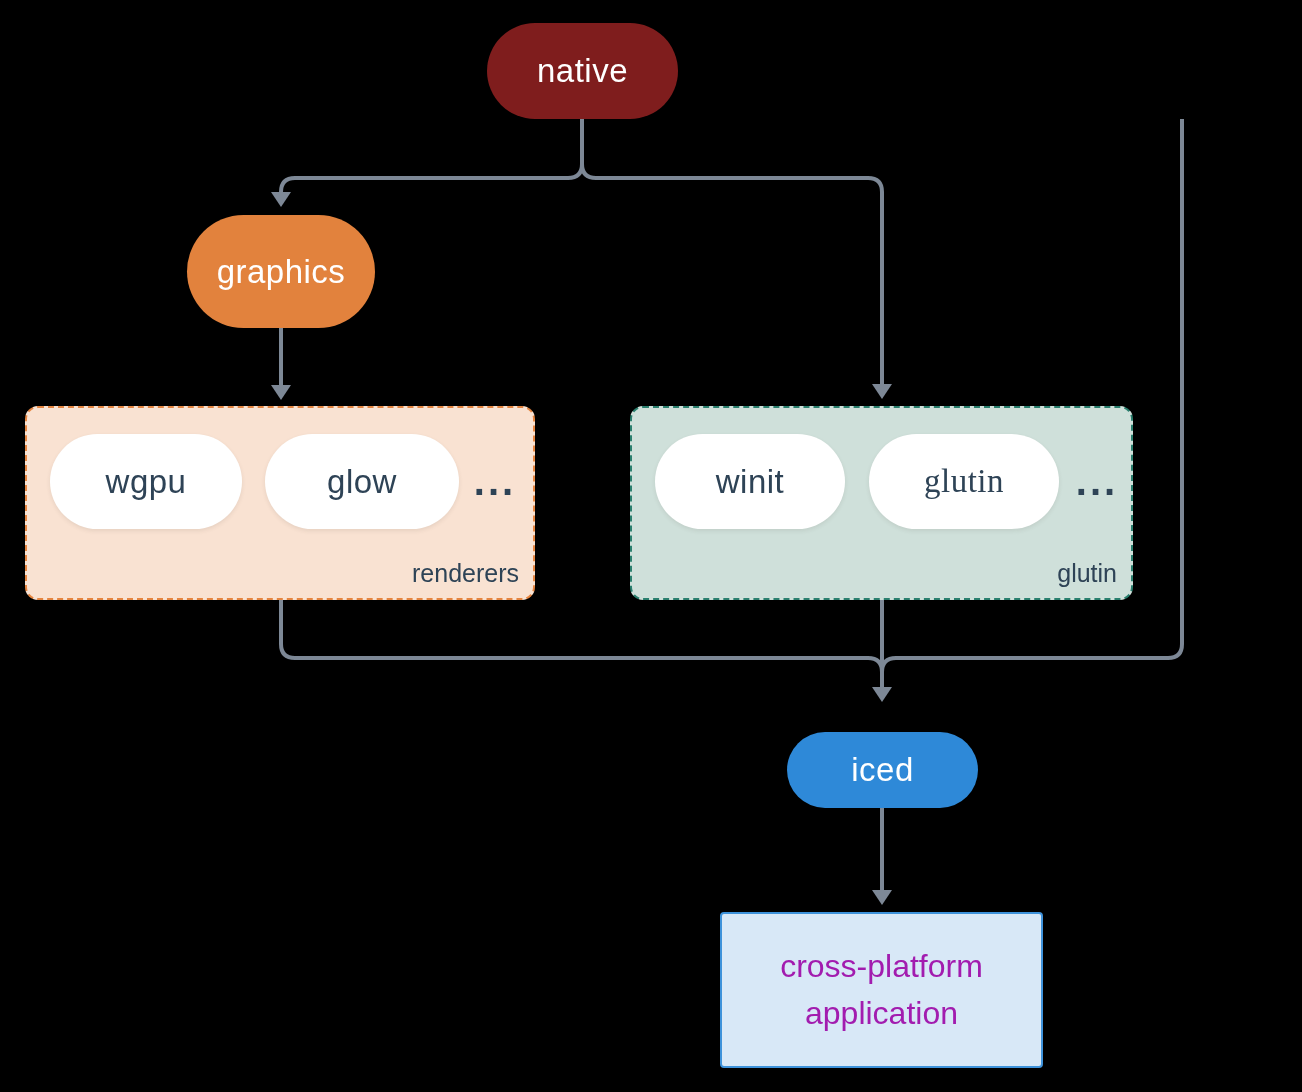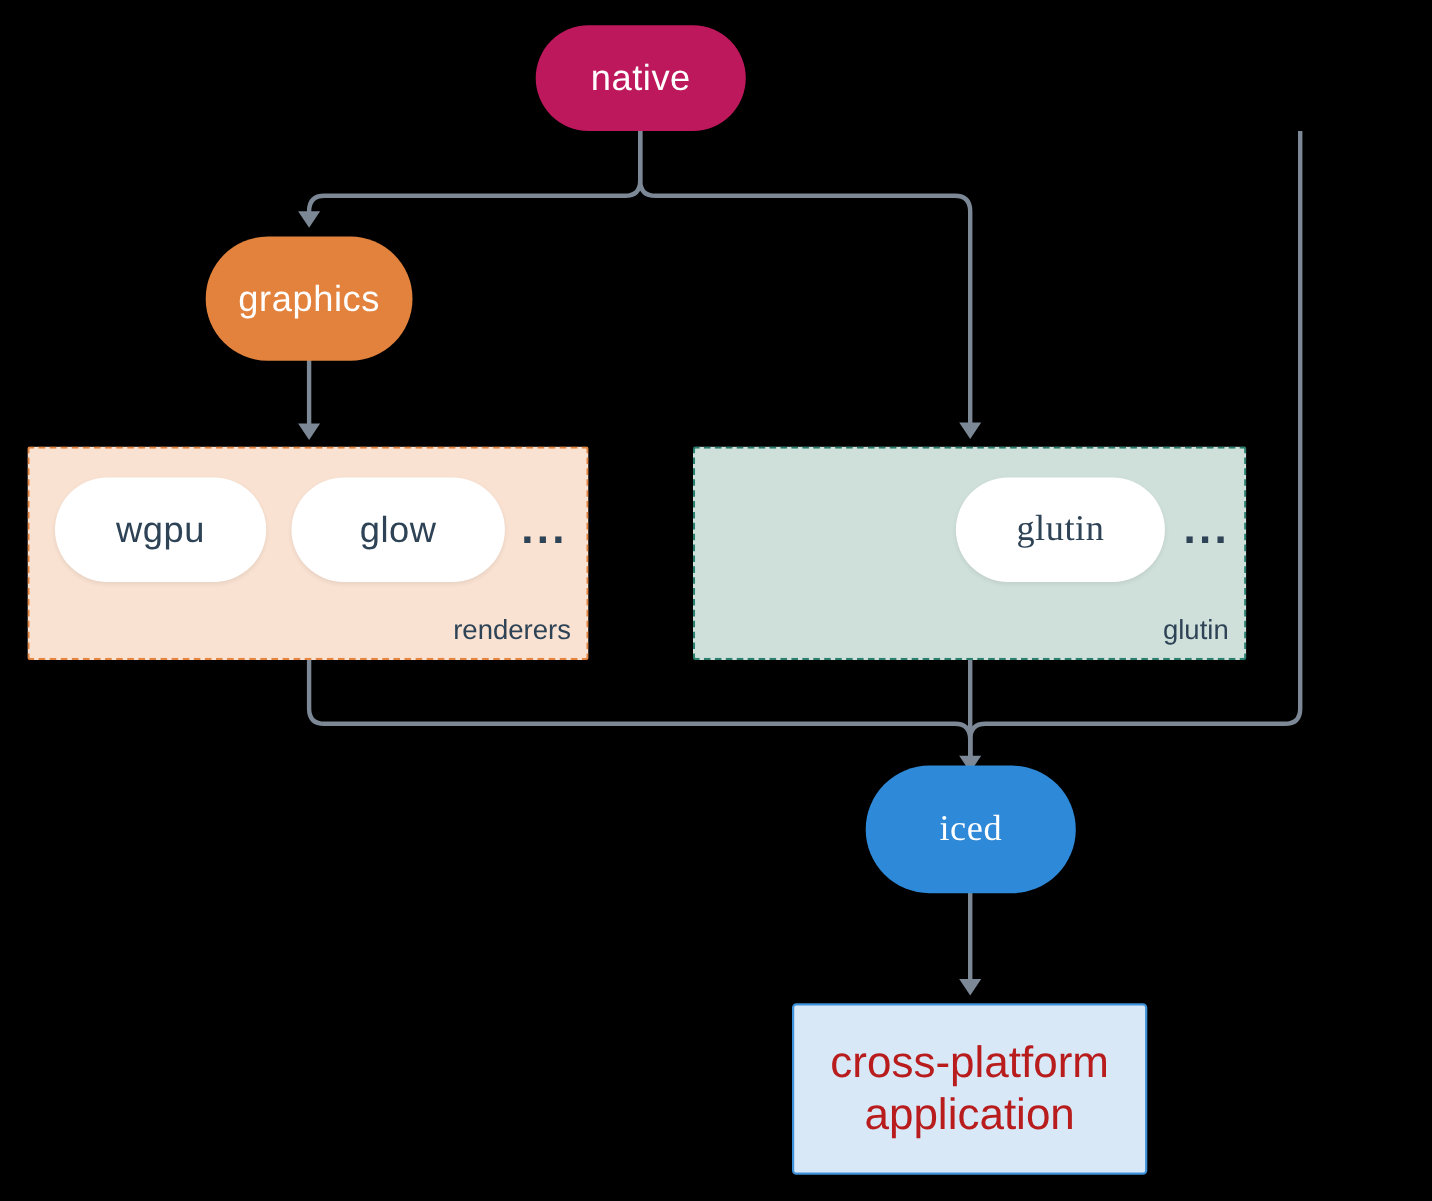--- a/index.html
+++ b/index.html
@@ -23,32 +23,32 @@
   }
   .pill {
     position: absolute;
     display: flex;
     align-items: center;
     justify-content: center;
     border-radius: 999px;
     font-size: 33px;
     letter-spacing: 0.5px;
   }
-  .pill-purple { background: #be185d; color: #ffffff; }
+  .pill-purple { background: #7f1d1d; color: #ffffff; }
   .pill-orange { background: #e2823d; color: #ffffff; }
   .pill-blue   { background: #2e89d8; color: #ffffff; }
   .pill-white  {
     background: #ffffff;
     color: #2e4356;
     box-shadow: 0 2px 4px rgba(70,60,50,0.10);
   }
   .group-box {
     position: absolute;
     box-sizing: border-box;
-    border-radius: 2px;
+    border-radius: 13px;
   }
   .group-renderers {
     background: #f9e2d2;
     border: 2px dashed #e58540;
   }
   .group-shells {
     background: #cfe0da;
     border: 2px dashed #2a7f6e;
   }
   .group-label {
@@ -73,22 +73,22 @@
   .app-box {
     position: absolute;
     box-sizing: border-box;
     background: #d8e8f7;
     border: 2px solid #3e92da;
     border-radius: 4px;
     display: flex;
     flex-direction: column;
     align-items: center;
     justify-content: center;
-    color: #b91c1c;
-    font-size: 40px;
+    color: #a21caf;
+    font-size: 32px;
     line-height: 47px;
     text-align: center;
   }
 </style>
 </head>
 <body>
 
 <div class="stage">
 
   <svg class="connector-layer" width="1302" height="1092" viewBox="0 0 1302 1092">
@@ -123,25 +123,26 @@
   <div class="pill pill-orange" style="left:187px; top:215px; width:188px; height:113px;">graphics</div>
 
   <div class="group-box group-renderers" style="left:25px; top:406px; width:510px; height:194px;">
     <div class="pill pill-white" style="left:23px; top:26px; width:192px; height:95px;">wgpu</div>
     <div class="pill pill-white" style="left:238px; top:26px; width:194px; height:95px;">glow</div>
     <div class="ellipsis" style="left:438px; width:60px;">...</div>
     <div class="group-label">renderers</div>
   </div>
 
   <div class="group-box group-shells" style="left:630px; top:406px; width:503px; height:194px;">
+    <div class="pill pill-white" style="left:23px; top:26px; width:190px; height:95px;">winit</div>
     <div class="pill pill-white" style="left:237px; top:26px; width:190px; height:95px;font-family:Liberation Serif, serif;">glutin</div>
     <div class="ellipsis" style="left:435px; width:60px;">...</div>
     <div class="group-label">glutin</div>
   </div>
 
-  <div class="pill pill-blue" style="left:787px; top:696px; width:191px; height:116px;font-family:Liberation Serif, serif;">iced</div>
+  <div class="pill pill-blue" style="left:787px; top:732px; width:191px; height:76px;">iced</div>
 
   <div class="app-box" style="left:720px; top:912px; width:323px; height:156px;">
     <span>cross-platform</span>
     <span>application</span>
   </div>
 
 </div>
 
 </body></html>

